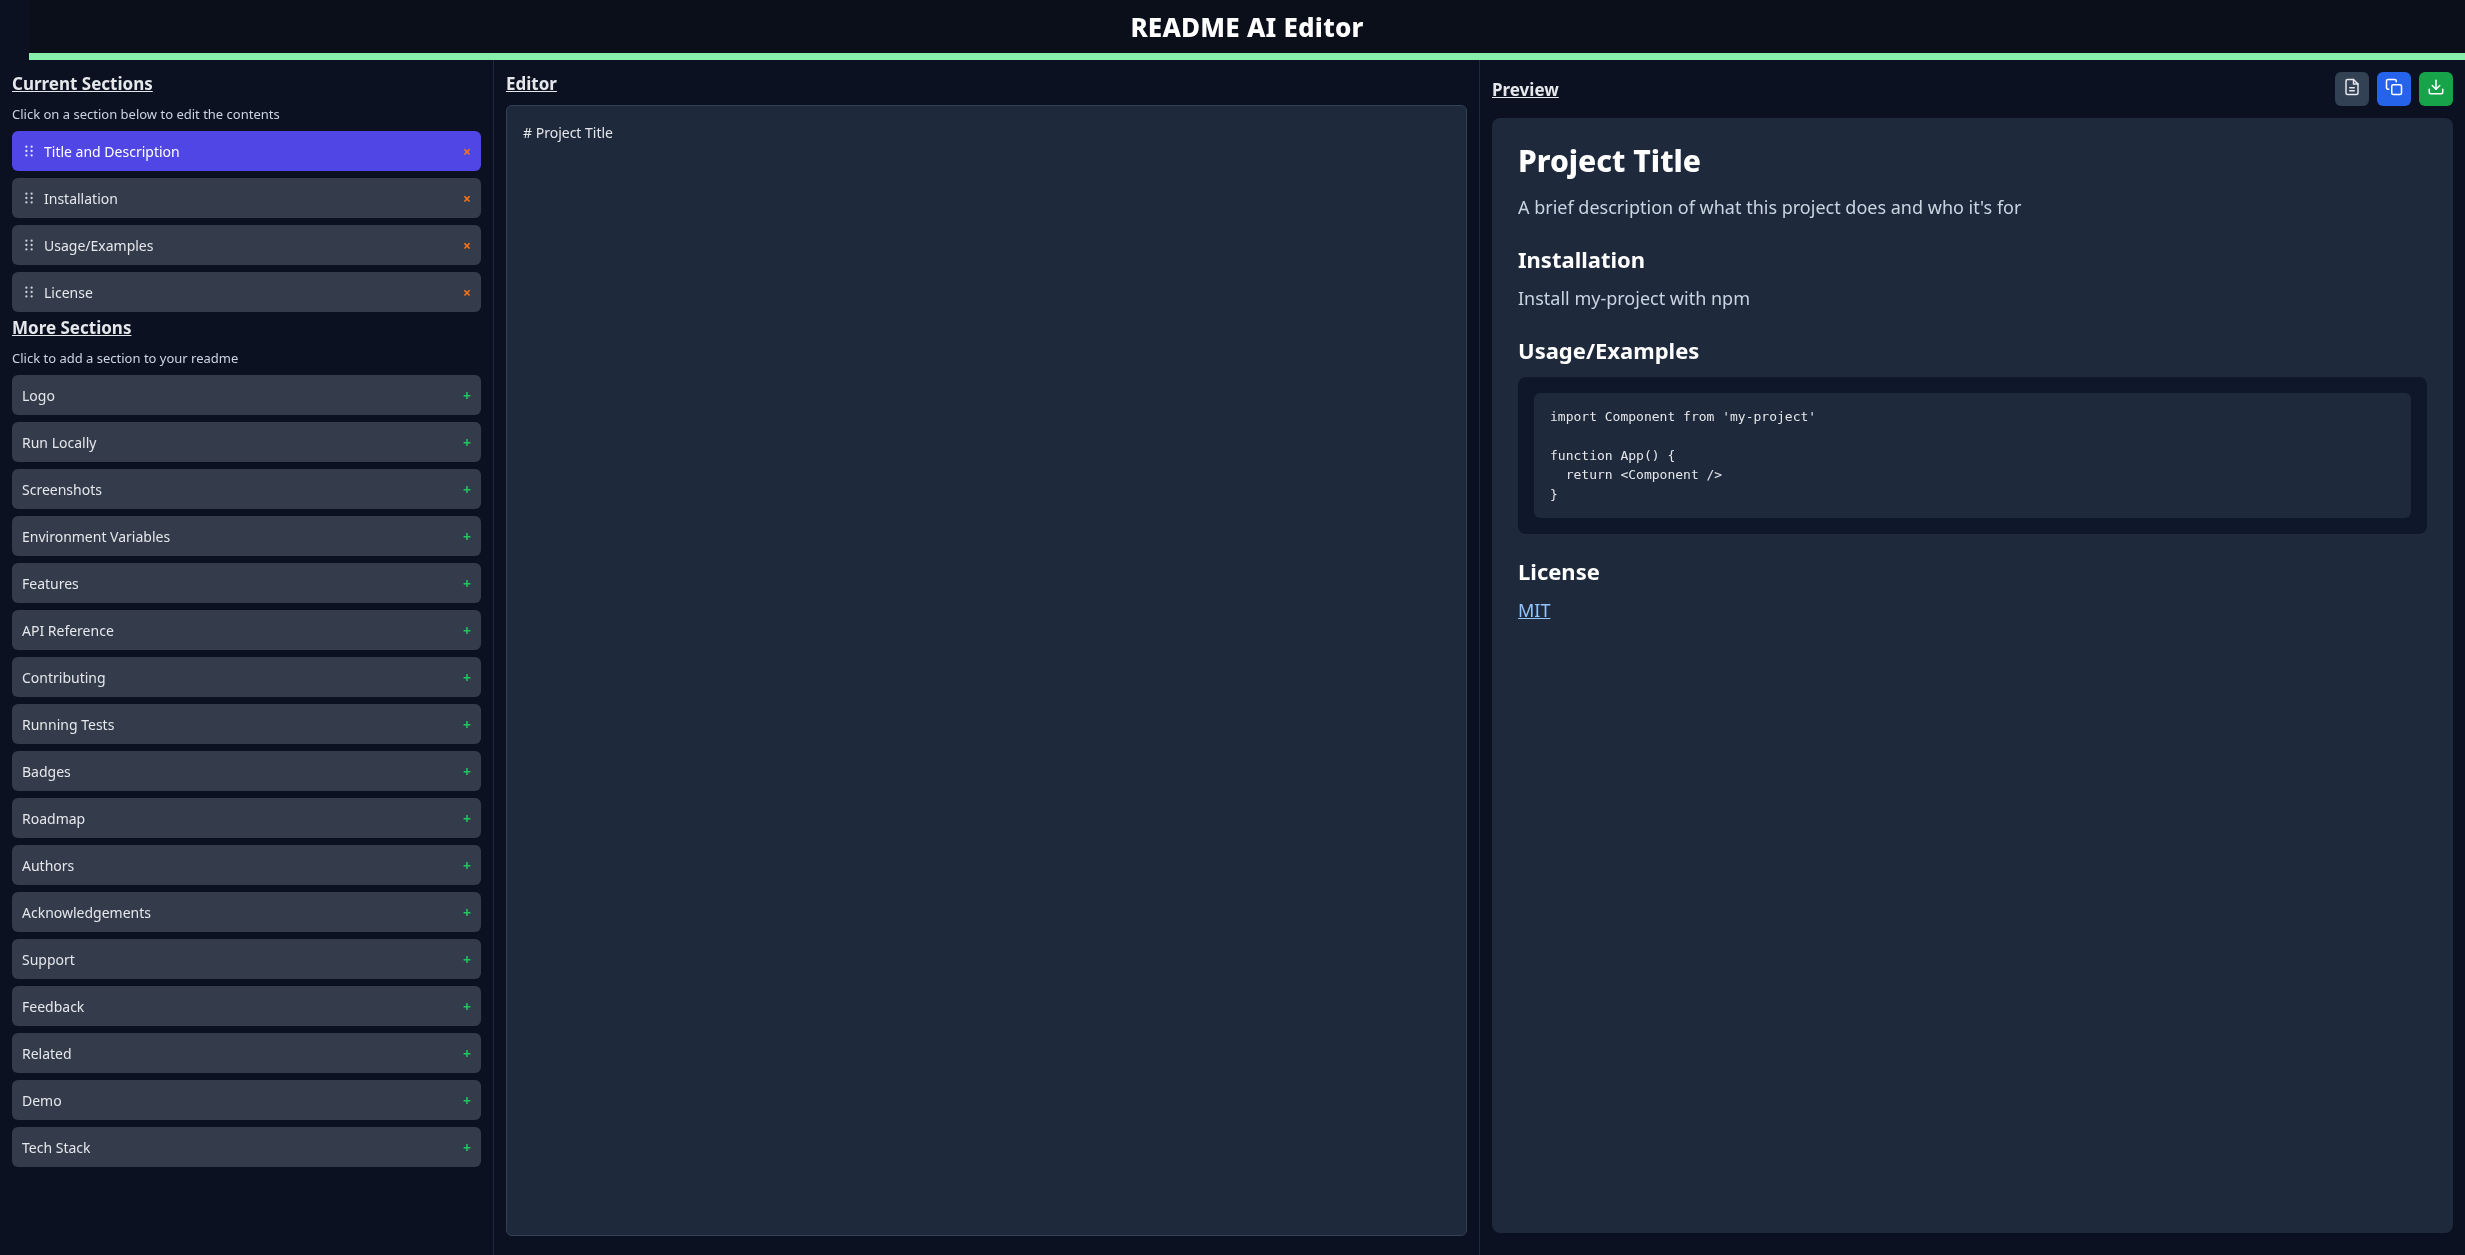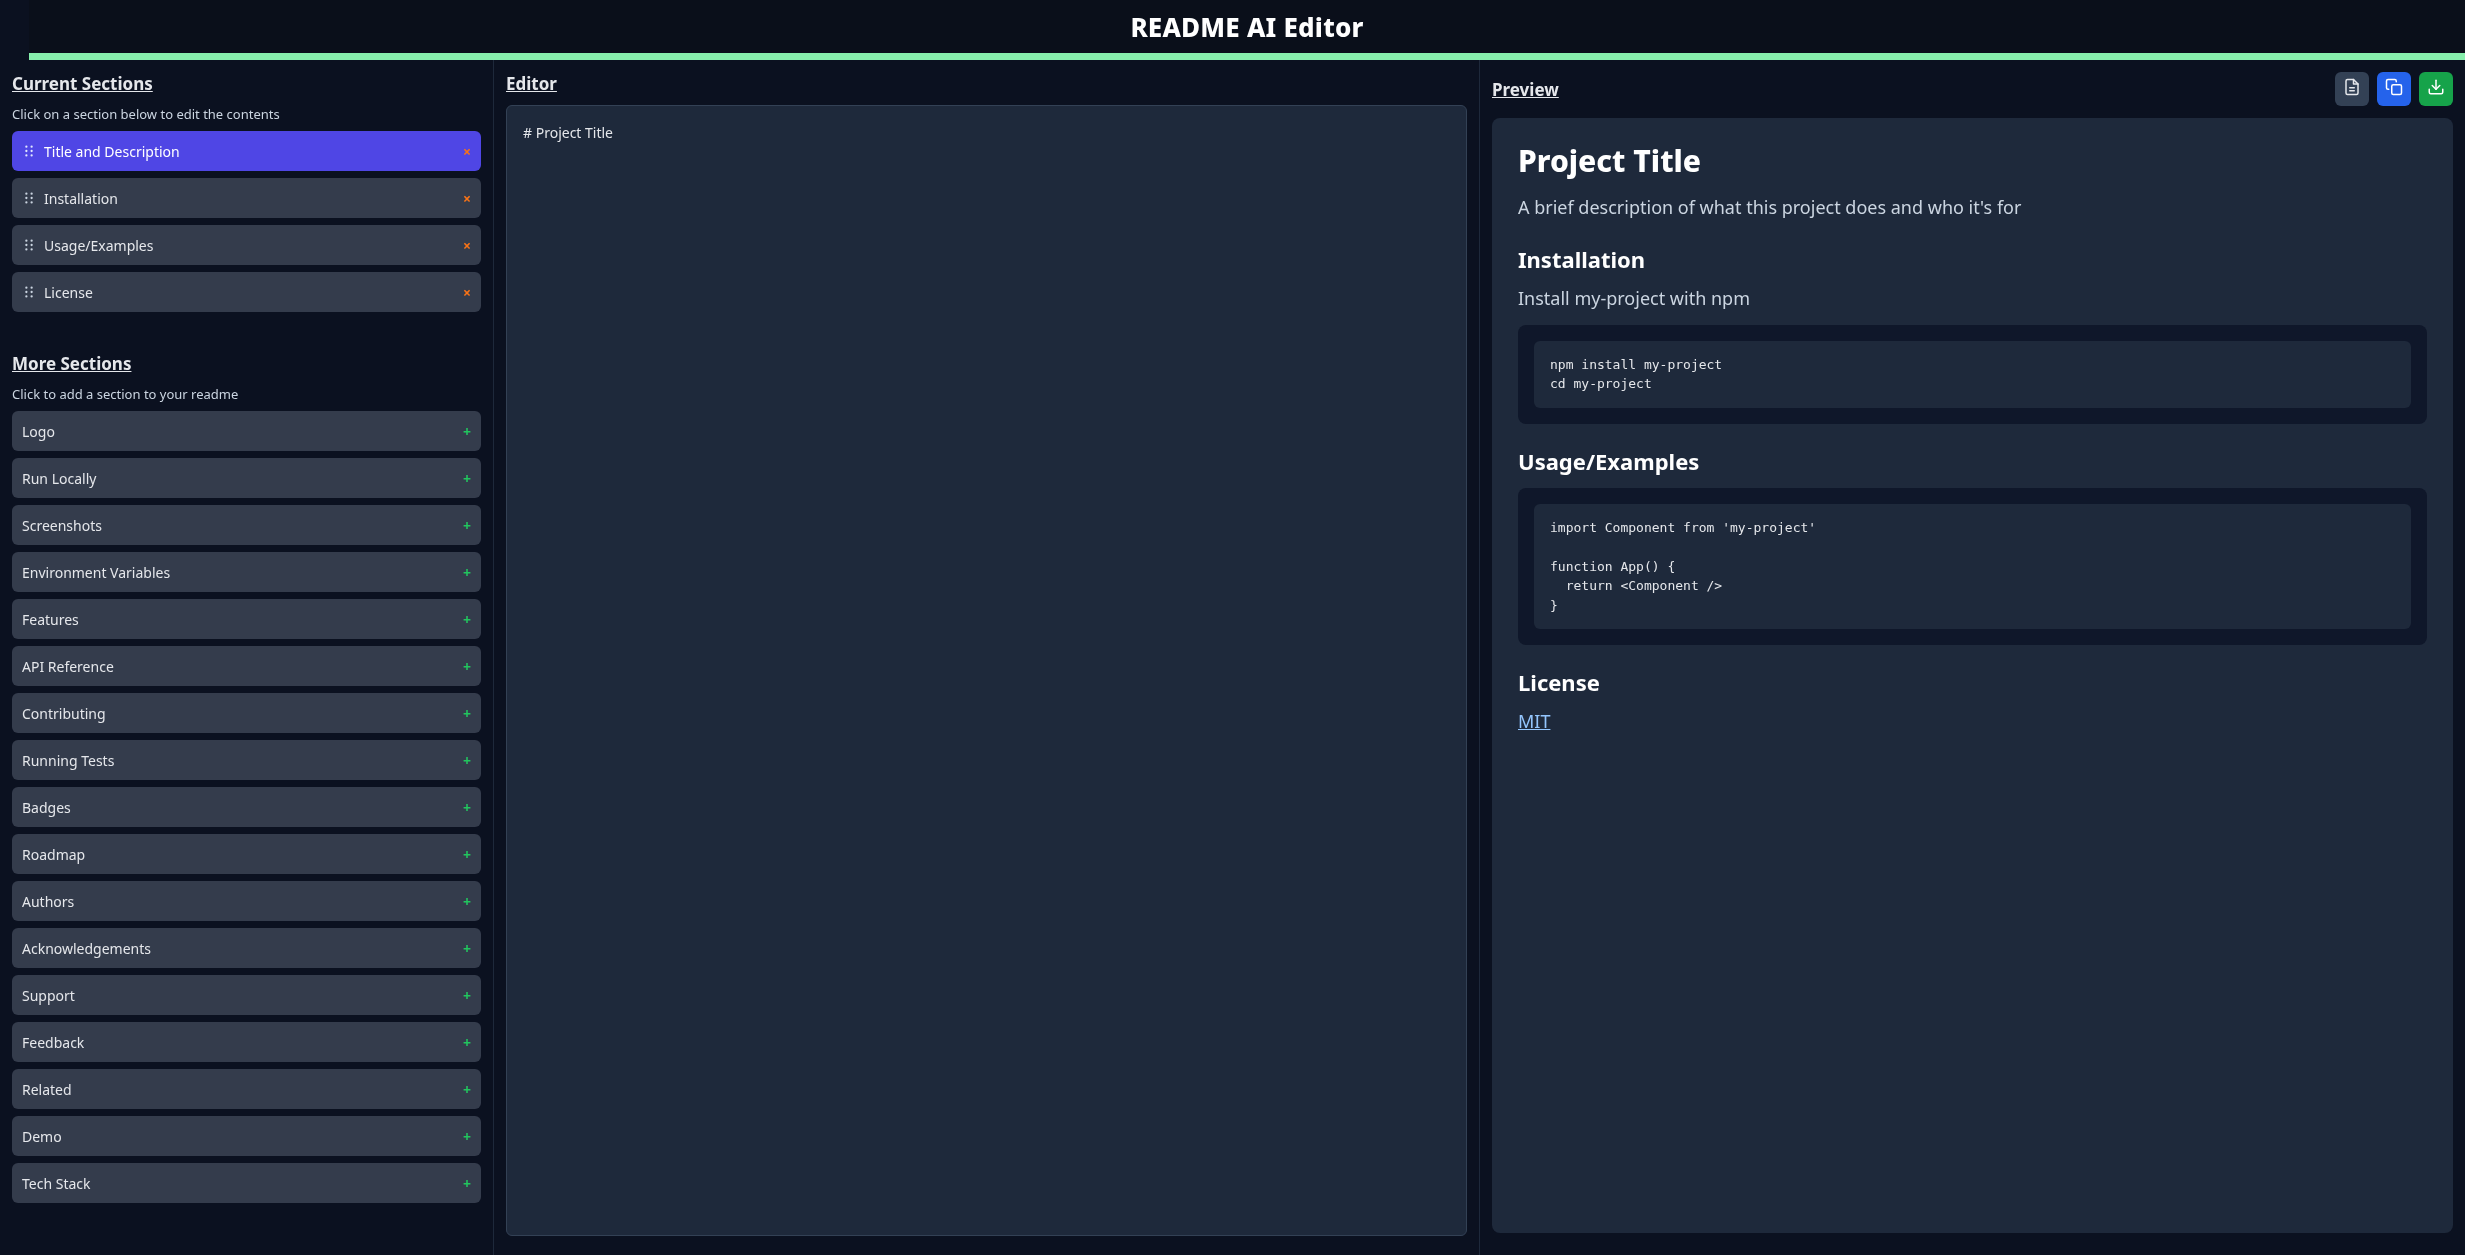--- a/index.html
+++ b/index.html
@@ -40,21 +40,21 @@
   }
   .preview-col {
     flex: 1;
   }
   .panel-title {
     font-size: 17px; font-weight: 700; color: #e5e7eb; margin-bottom: 10px; text-decoration: underline;
   }
   .panel-sub {
     font-size: 13px; color: #cbd5e1; margin-bottom: 8px;
   }
-  .section-list { display: flex; flex-direction: column; gap: 7px; margin-bottom: 40px; }
+  .section-list { display: flex; flex-direction: column; gap: 7px; margin-bottom: 4px; }
   .section-item {
     background: #343c4c;
     border-radius: 6px;
     height: 40px;
     display: flex;
     align-items: center;
     padding: 0 10px;
     position: relative;
     cursor: pointer;
     font-size: 14px;
@@ -327,26 +327,20 @@
         </div>
       </div>
     </div>
 
     <div class="preview-box">
       <h1>Project Title</h1>
       <p>A brief description of what this project does and who it's for</p>
 
       <h2>Installation</h2>
       <p>Install my-project with npm</p>
-      <div class="code-outer">
-        <div class="code-inner">
-          <pre>npm install my-project
-cd my-project</pre>
-        </div>
-      </div>
 
       <h2>Usage/Examples</h2>
       <div class="code-outer">
         <div class="code-inner">
           <pre>import Component from 'my-project'
 
 function App() {
   return &lt;Component /&gt;
 }</pre>
         </div>

